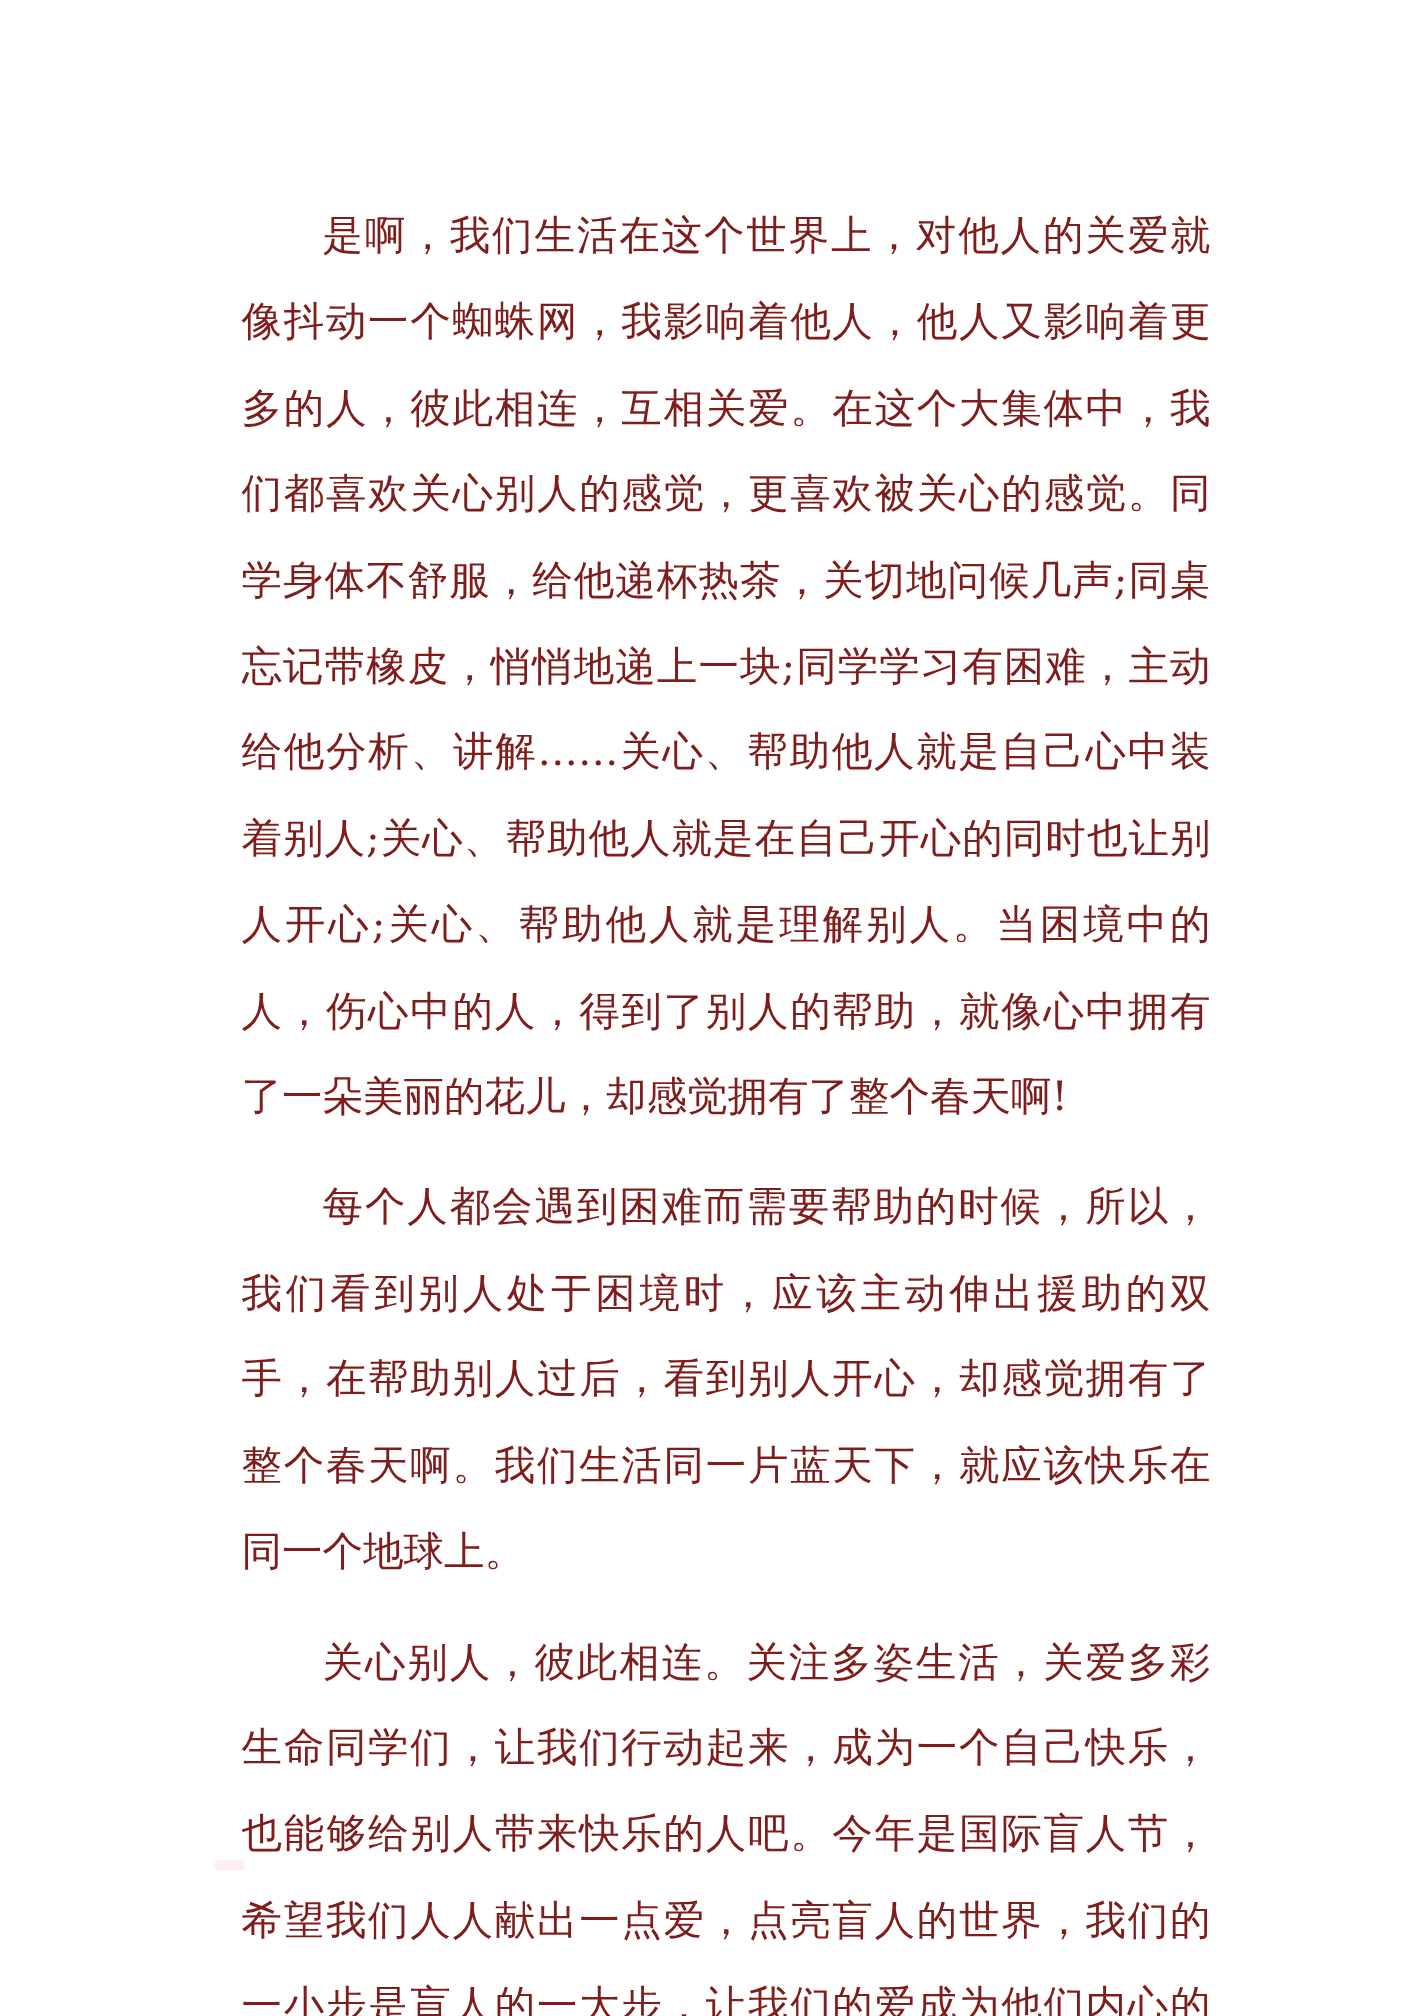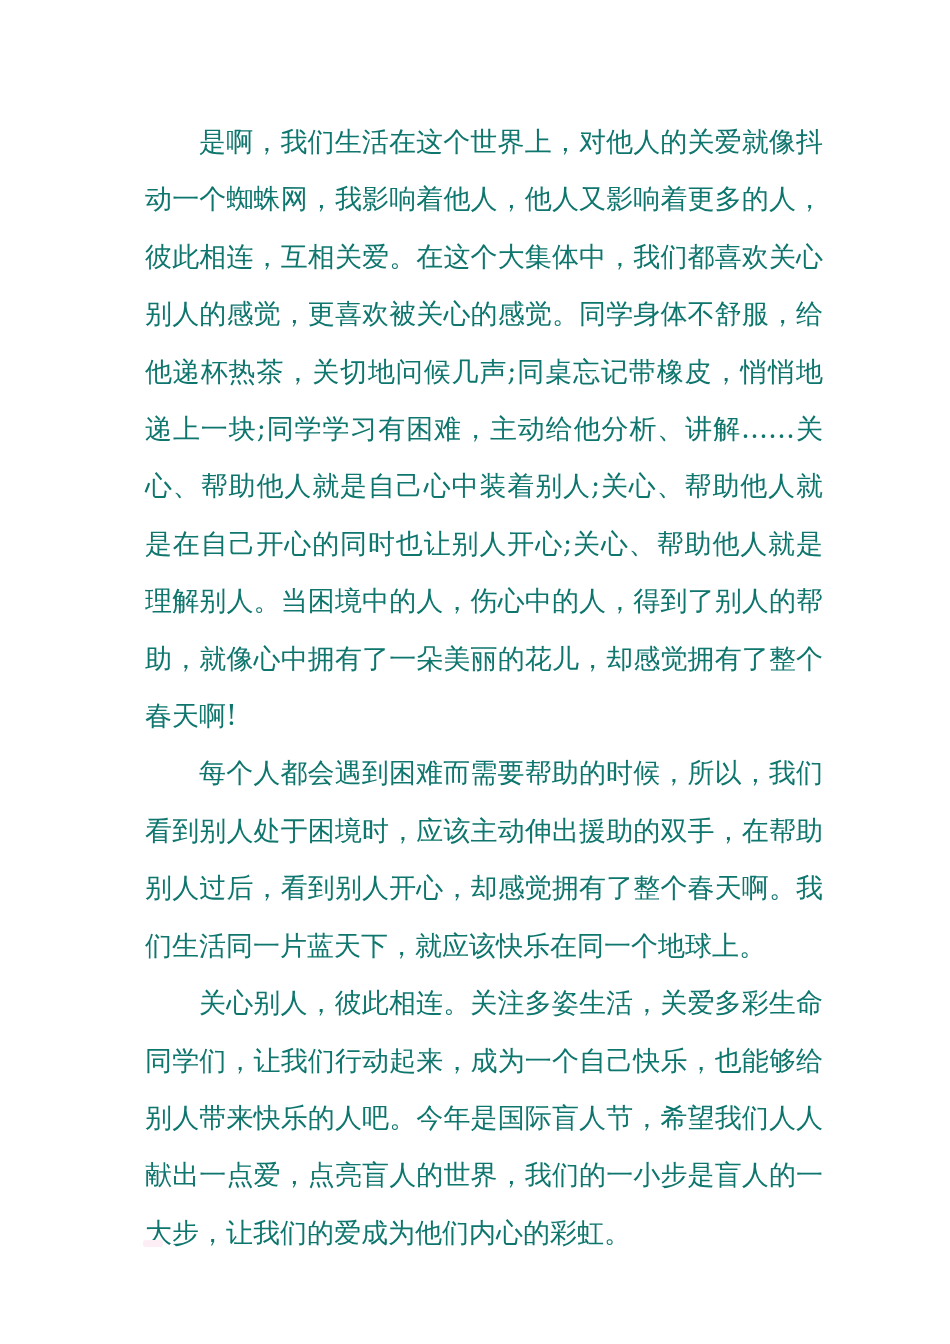--- a/index.html
+++ b/index.html
@@ -14,25 +14,25 @@
     overflow: hidden;
     font-family: "DejaVu Serif", "Liberation Serif", serif;
   }
   .doc {
     position: absolute;
     left: 145px;
     top: 113px;
     width: 678px;
   }
   .para {
-    margin: 0;
+    margin: 16px;
     padding: 0;
     font-size: 27px;
     line-height: 57.4px;
-    color: #0f766e;
+    color: #7f1d1d;
     text-align: justify;
     text-indent: 2em;
     font-weight: 400;
     word-break: normal;
     overflow-wrap: break-word;
   }
   .smudge {
     position: absolute;
     left: 143px;
     top: 1240px;

